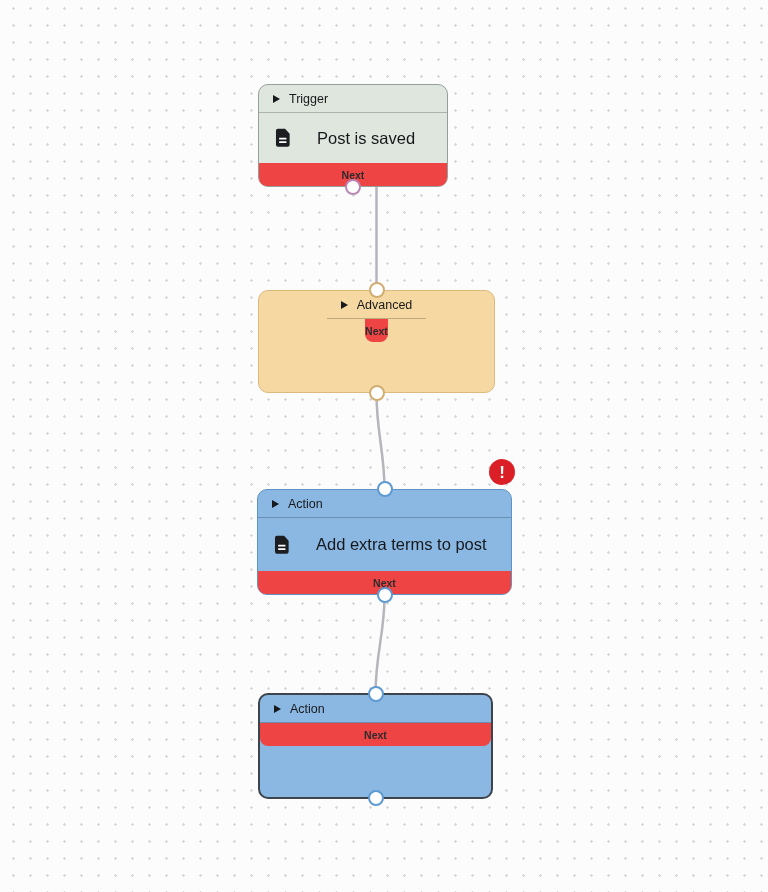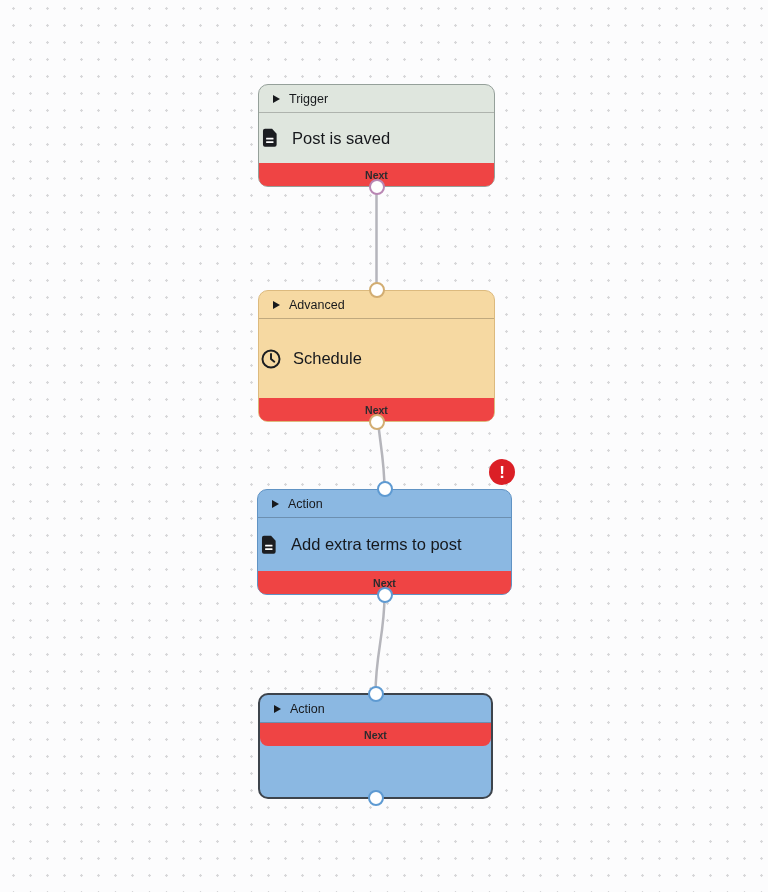--- a/index.html
+++ b/index.html
@@ -38,22 +38,22 @@
   .tri {
     width: 0; height: 0; flex: 0 0 auto;
     border-left: 7px solid #17191c;
     border-top: 4.5px solid rgba(0,0,0,0);
     border-bottom: 4.5px solid rgba(0,0,0,0);
   }
   .cat { font-size: 12.5px; color: #17191c; }
 
   .node-body {
     flex: 1 1 auto;
-    display: flex; align-items: center; gap: 11px;
-    padding: 0 1px;
+    display: flex; align-items: center; gap: 23px;
+    padding: 0 14px;
   }
   .body-icon { display: inline-flex; flex: 0 0 auto; }
   .title { font-size: 16.5px; font-weight: 500; color: #16181c; white-space: nowrap; }
 
   .node-footer {
     height: 23px; flex: 0 0 auto;
     background: #ef4444;
     border-radius: 0 0 8px 8px;
     display: flex; align-items: center; justify-content: center;
   }
@@ -82,54 +82,45 @@
 <body>
 
 <div class="canvas">
 
   <svg class="edges" viewBox="0 0 768 892">
     <path d="M376.5 187 L376.5 291" fill="none" stroke="#b5b5bb" stroke-width="2.5" stroke-linecap="round"></path>
     <path d="M376.5 394 C376.5 432 384.5 452 384.5 490" fill="none" stroke="#b5b5bb" stroke-width="2.5" stroke-linecap="round"></path>
     <path d="M384.5 596 C384.5 634 375.5 654 375.5 694" fill="none" stroke="#b5b5bb" stroke-width="2.5" stroke-linecap="round"></path>
   </svg>
 
-  <div class="node" style="left: 258px; top: 84px; width: 237px; height: 103px; --fill: #dfe6de; --border: #95a09a; --port: #b987b4;">
+  <div class="node" style="left: 258px; top: 84px; width: 190px; height: 103px; --fill: #dfe6de; --border: #95a09a; --port: #b987b4;">
     <div class="node-header">
       <span class="tri"></span>
       <span class="cat">Trigger</span>
     </div>
     <div class="node-body">
       <span class="body-icon">
         <svg viewBox="0 0 24 24" width="21" height="22">
           <path fill="#1b1d21" d="M5.7 1.5h8.1L19 7v12.8a2.3 2.3 0 0 1-2.3 2.3H5.7a2.3 2.3 0 0 1-2.3-2.3V3.8a2.3 2.3 0 0 1 2.3-2.3z"></path>
           <rect x="7" y="11.6" width="8.4" height="2.2" rx="0.4" fill="#ffffff"></rect>
           <rect x="7" y="15.6" width="8.4" height="2.2" rx="0.4" fill="#ffffff"></rect>
         </svg>
       </span>
       <span class="title">Post is saved</span>
     </div>
     <div class="node-footer">
       <span>Next</span>
     </div>
     <span class="port port-out"></span>
   </div>
 
-  <div class="node" style="left: 258px; top: 290px; width: 237px; height: 132px; --fill: #f6d9a2; --border: #dcba7e; --port: #d2ad72;">
+  <div class="node" style="left: 258px; top: 290px; width: 237px; height: 103px; align-items: center; --fill: #f6d9a2; --border: #dcba7e; --port: #d2ad72;">
     <div class="node-header">
       <span class="tri"></span>
       <span class="cat">Advanced</span>
-    </div>
-    <div class="node-body">
-      <span class="body-icon">
-        <svg viewBox="0 0 24 24" width="22" height="22" fill="none" stroke="#1b1d21" stroke-width="2.1">
-          <circle cx="12" cy="12" r="9.3"></circle>
-          <path d="M12 6.6 V12 l3.6 2.9" stroke-linecap="round" stroke-linejoin="round"></path>
-        </svg>
-      </span>
-      <span class="title">Schedule</span>
     </div>
     <div class="node-footer">
       <span>Next</span>
     </div>
     <span class="port port-in"></span>
     <span class="port port-out"></span>
   </div>
 
   <div class="node" style="left: 257px; top: 489px; width: 255px; height: 106px; --fill: #8bb8e2; --border: #6093c4; --port: #5e9ad2;">
     <div class="node-header">

